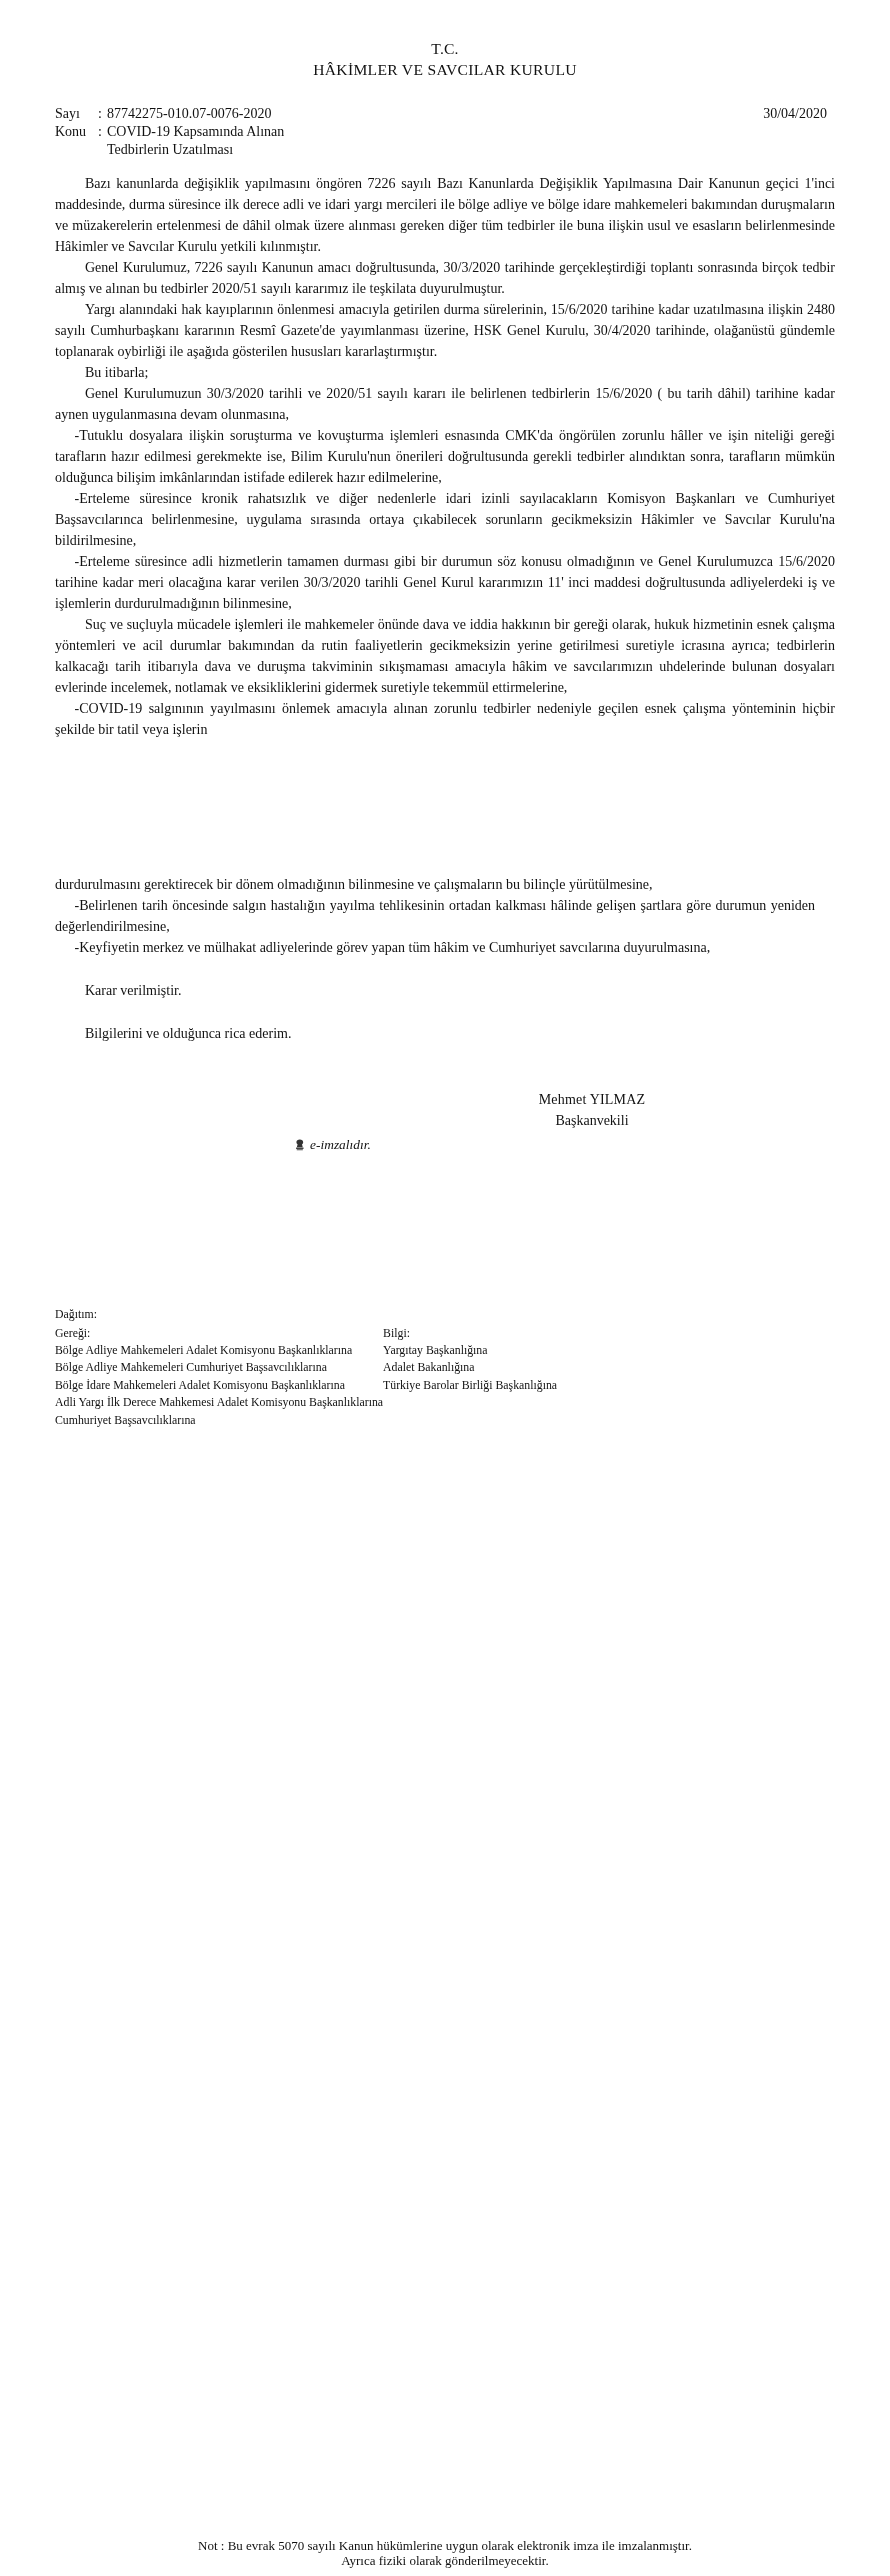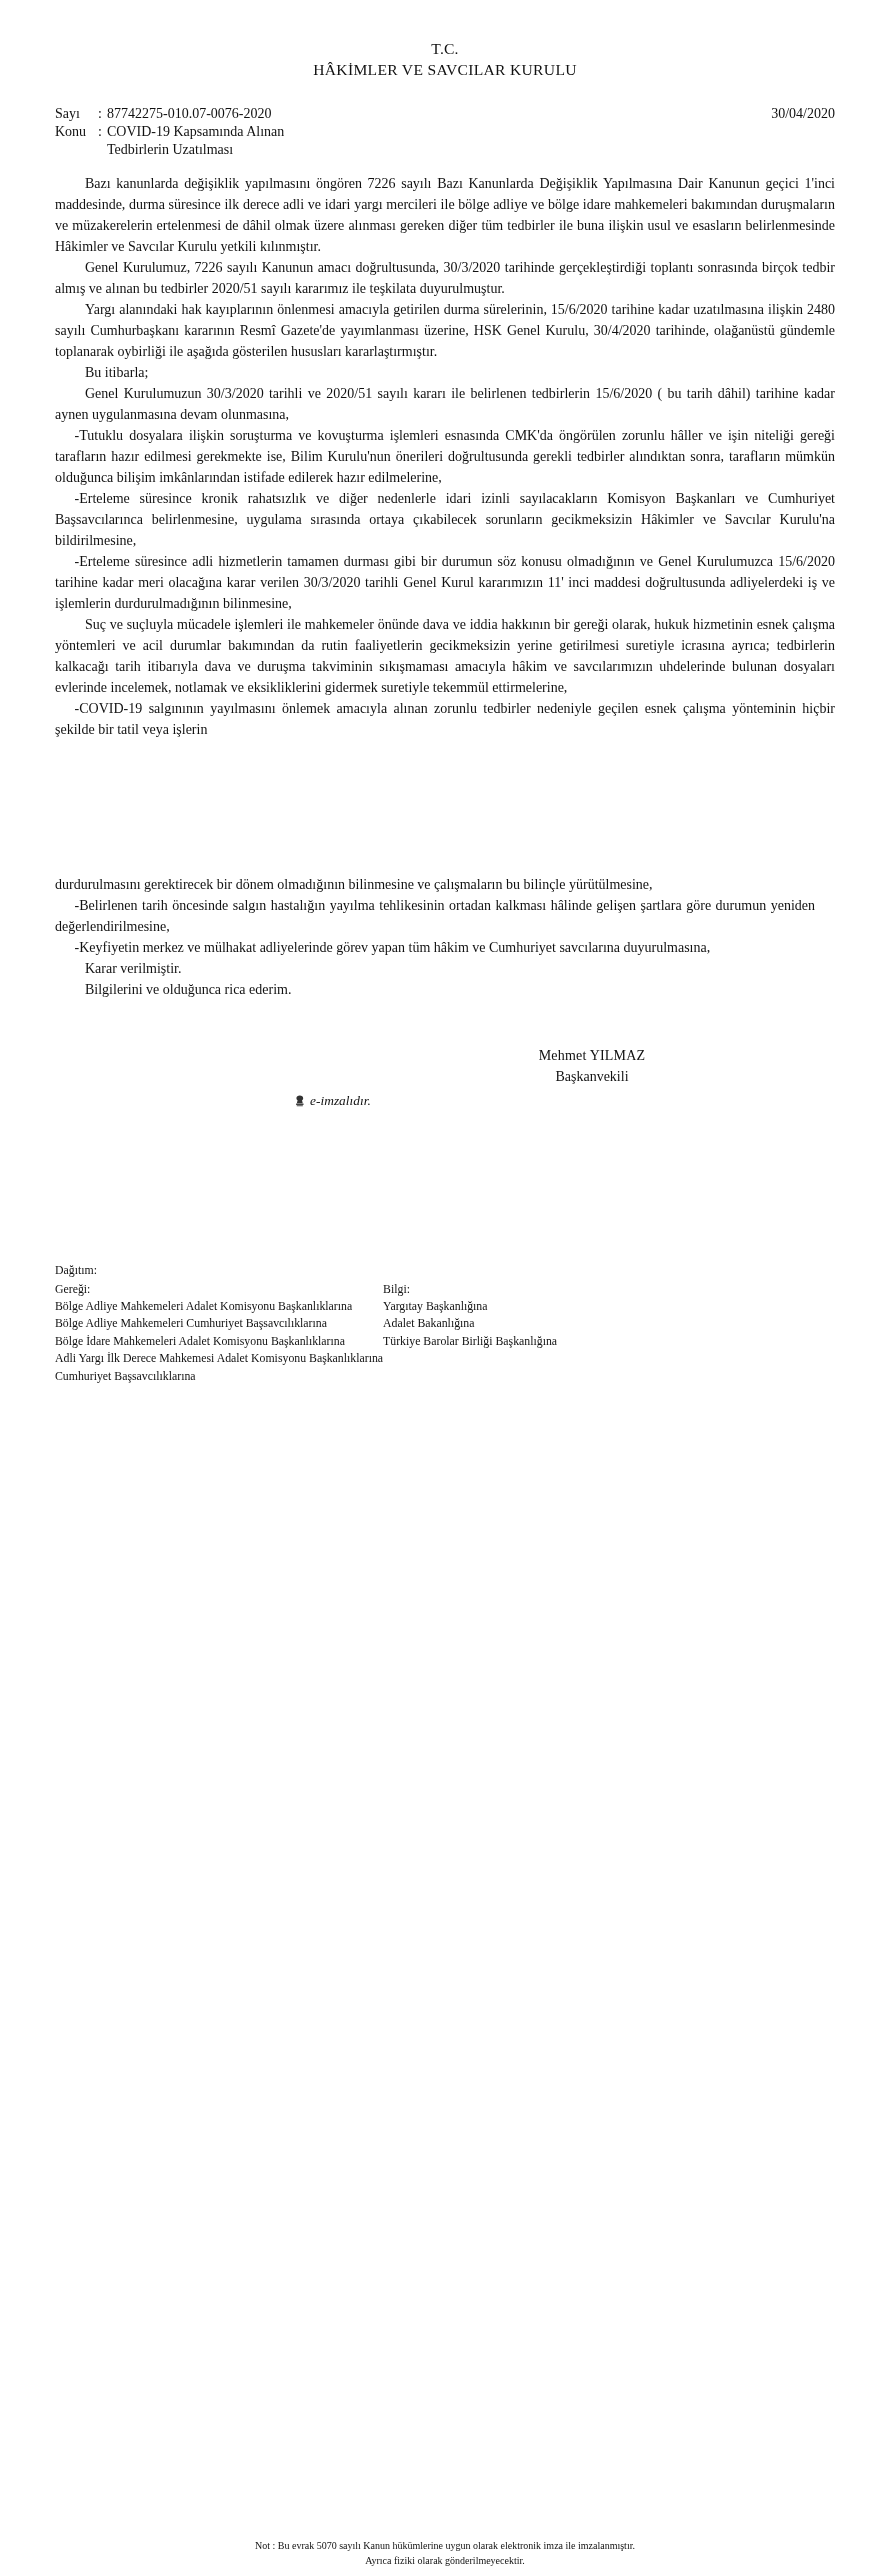--- a/index.html
+++ b/index.html
@@ -55,21 +55,21 @@
     flex: 0 0 43px;
   }
   .meta-colon {
     flex: 0 0 9px;
   }
   .meta-value {
     flex: 1 1 auto;
   }
   .meta-date {
     position: absolute;
-    right: 55px;
+    right: 63px;
     top: 0;
     font-size: 14px;
   }
   .meta-cont {
     padding-left: 52px;
   }
   
   .addressee {
     text-align: center;
     margin-top: 19.6px;
@@ -109,20 +109,21 @@
   }
   .body-text-2 p {
     margin: 0;
     text-indent: 30px;
   }
   .body-text-2 p.dash {
     text-indent: 19.6px;
   }
   .body-text-2 p.short {
     text-align: left;
+    margin-top: 22px;
   }
   
   .signature {
     margin-top: 46px;
     text-align: center;
     padding-left: 294px;
     font-size: 14px;
     line-height: 20.5px;
   }
   .signature .sig-name { letter-spacing: 0.2px; }
@@ -170,21 +171,21 @@
   .dist-item {
     white-space: nowrap;
   }
   
   .footer-note {
     position: absolute;
     left: 0;
     right: 0;
     bottom: 46px;
     text-align: center;
-    font-size: 10px;
+    font-size: 13px;
     line-height: 15.6px;
     color: #111;
   }
 </style>
 </head>
 <body>
 
 <div class="page">
 
   <div class="letterhead">

